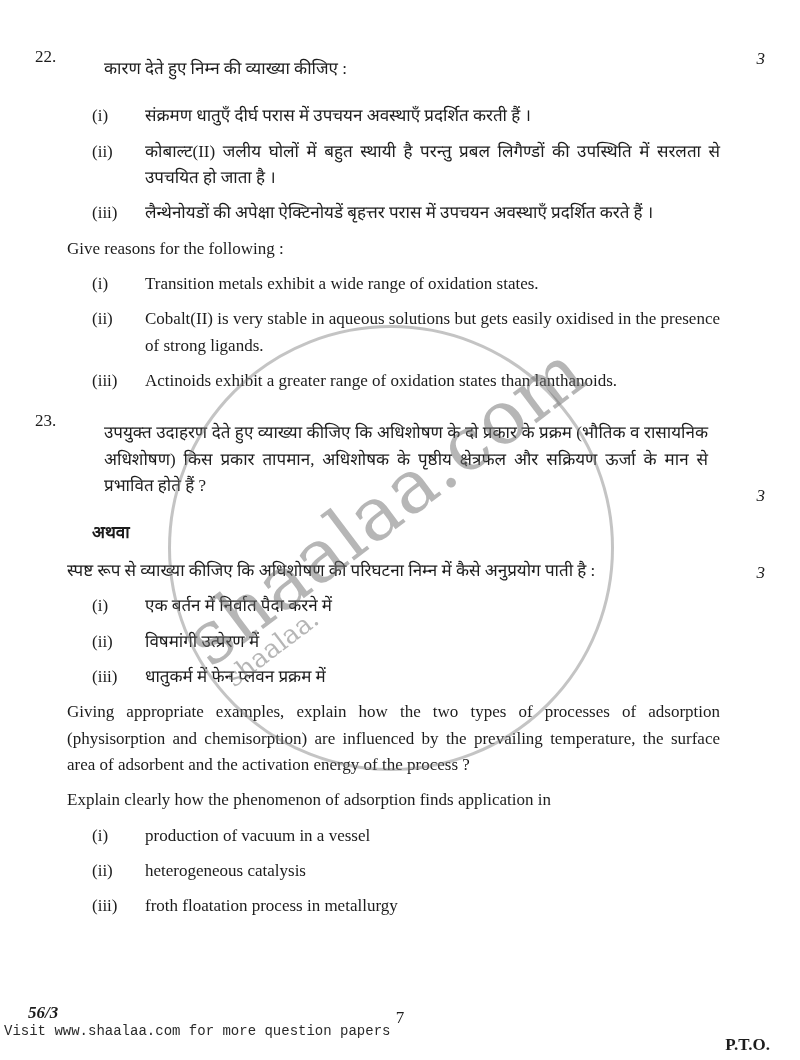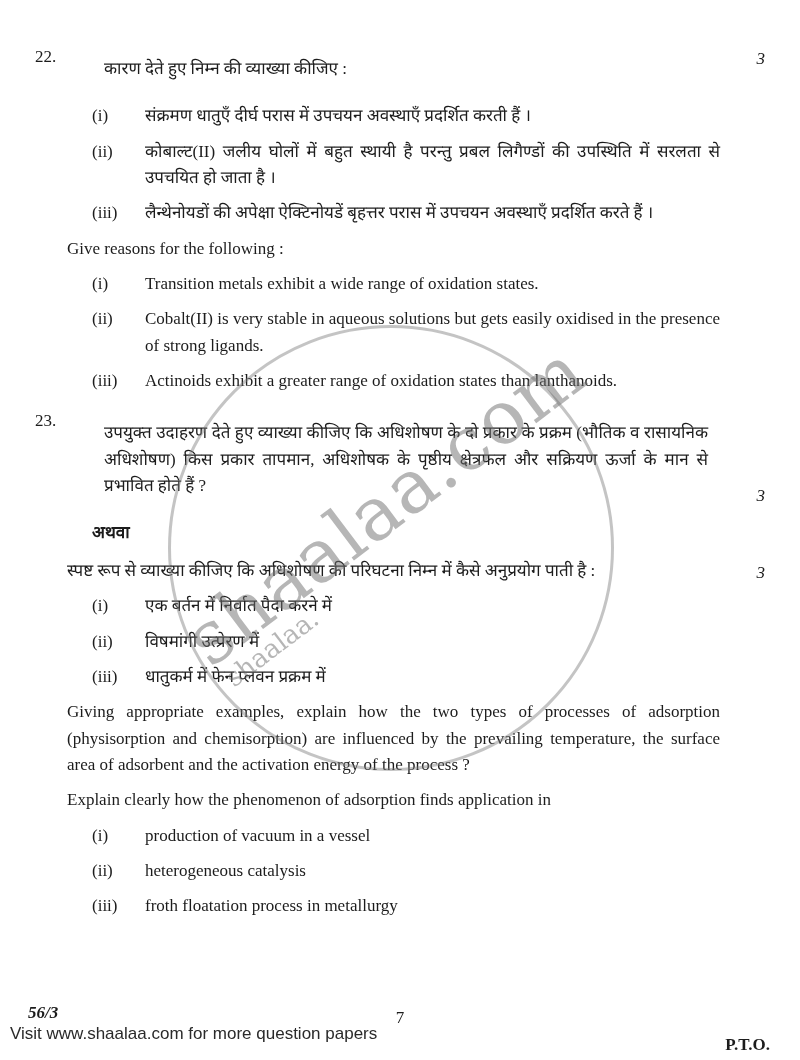--- a/index.html
+++ b/index.html
@@ -111,24 +111,24 @@
   }
   .footer-pto {
     position: absolute;
     right: 30px;
     top: 1032px;
     font-weight: bold;
     z-index: 1;
   }
   .visit-text {
     position: absolute;
-    left: 10px;
+    left: 4px;
     top: 1021px;
-    font-family: Liberation Sans, sans-serif;
-    font-size: 17px;
+    font-family: Liberation Mono, monospace;
+    font-size: 14px;
     color: #2a2a2a;
     z-index: 3;
   }
 </style>
 </head>
 <body>
 
 <div class="page">
 
   <div class="wm-circle"></div>

